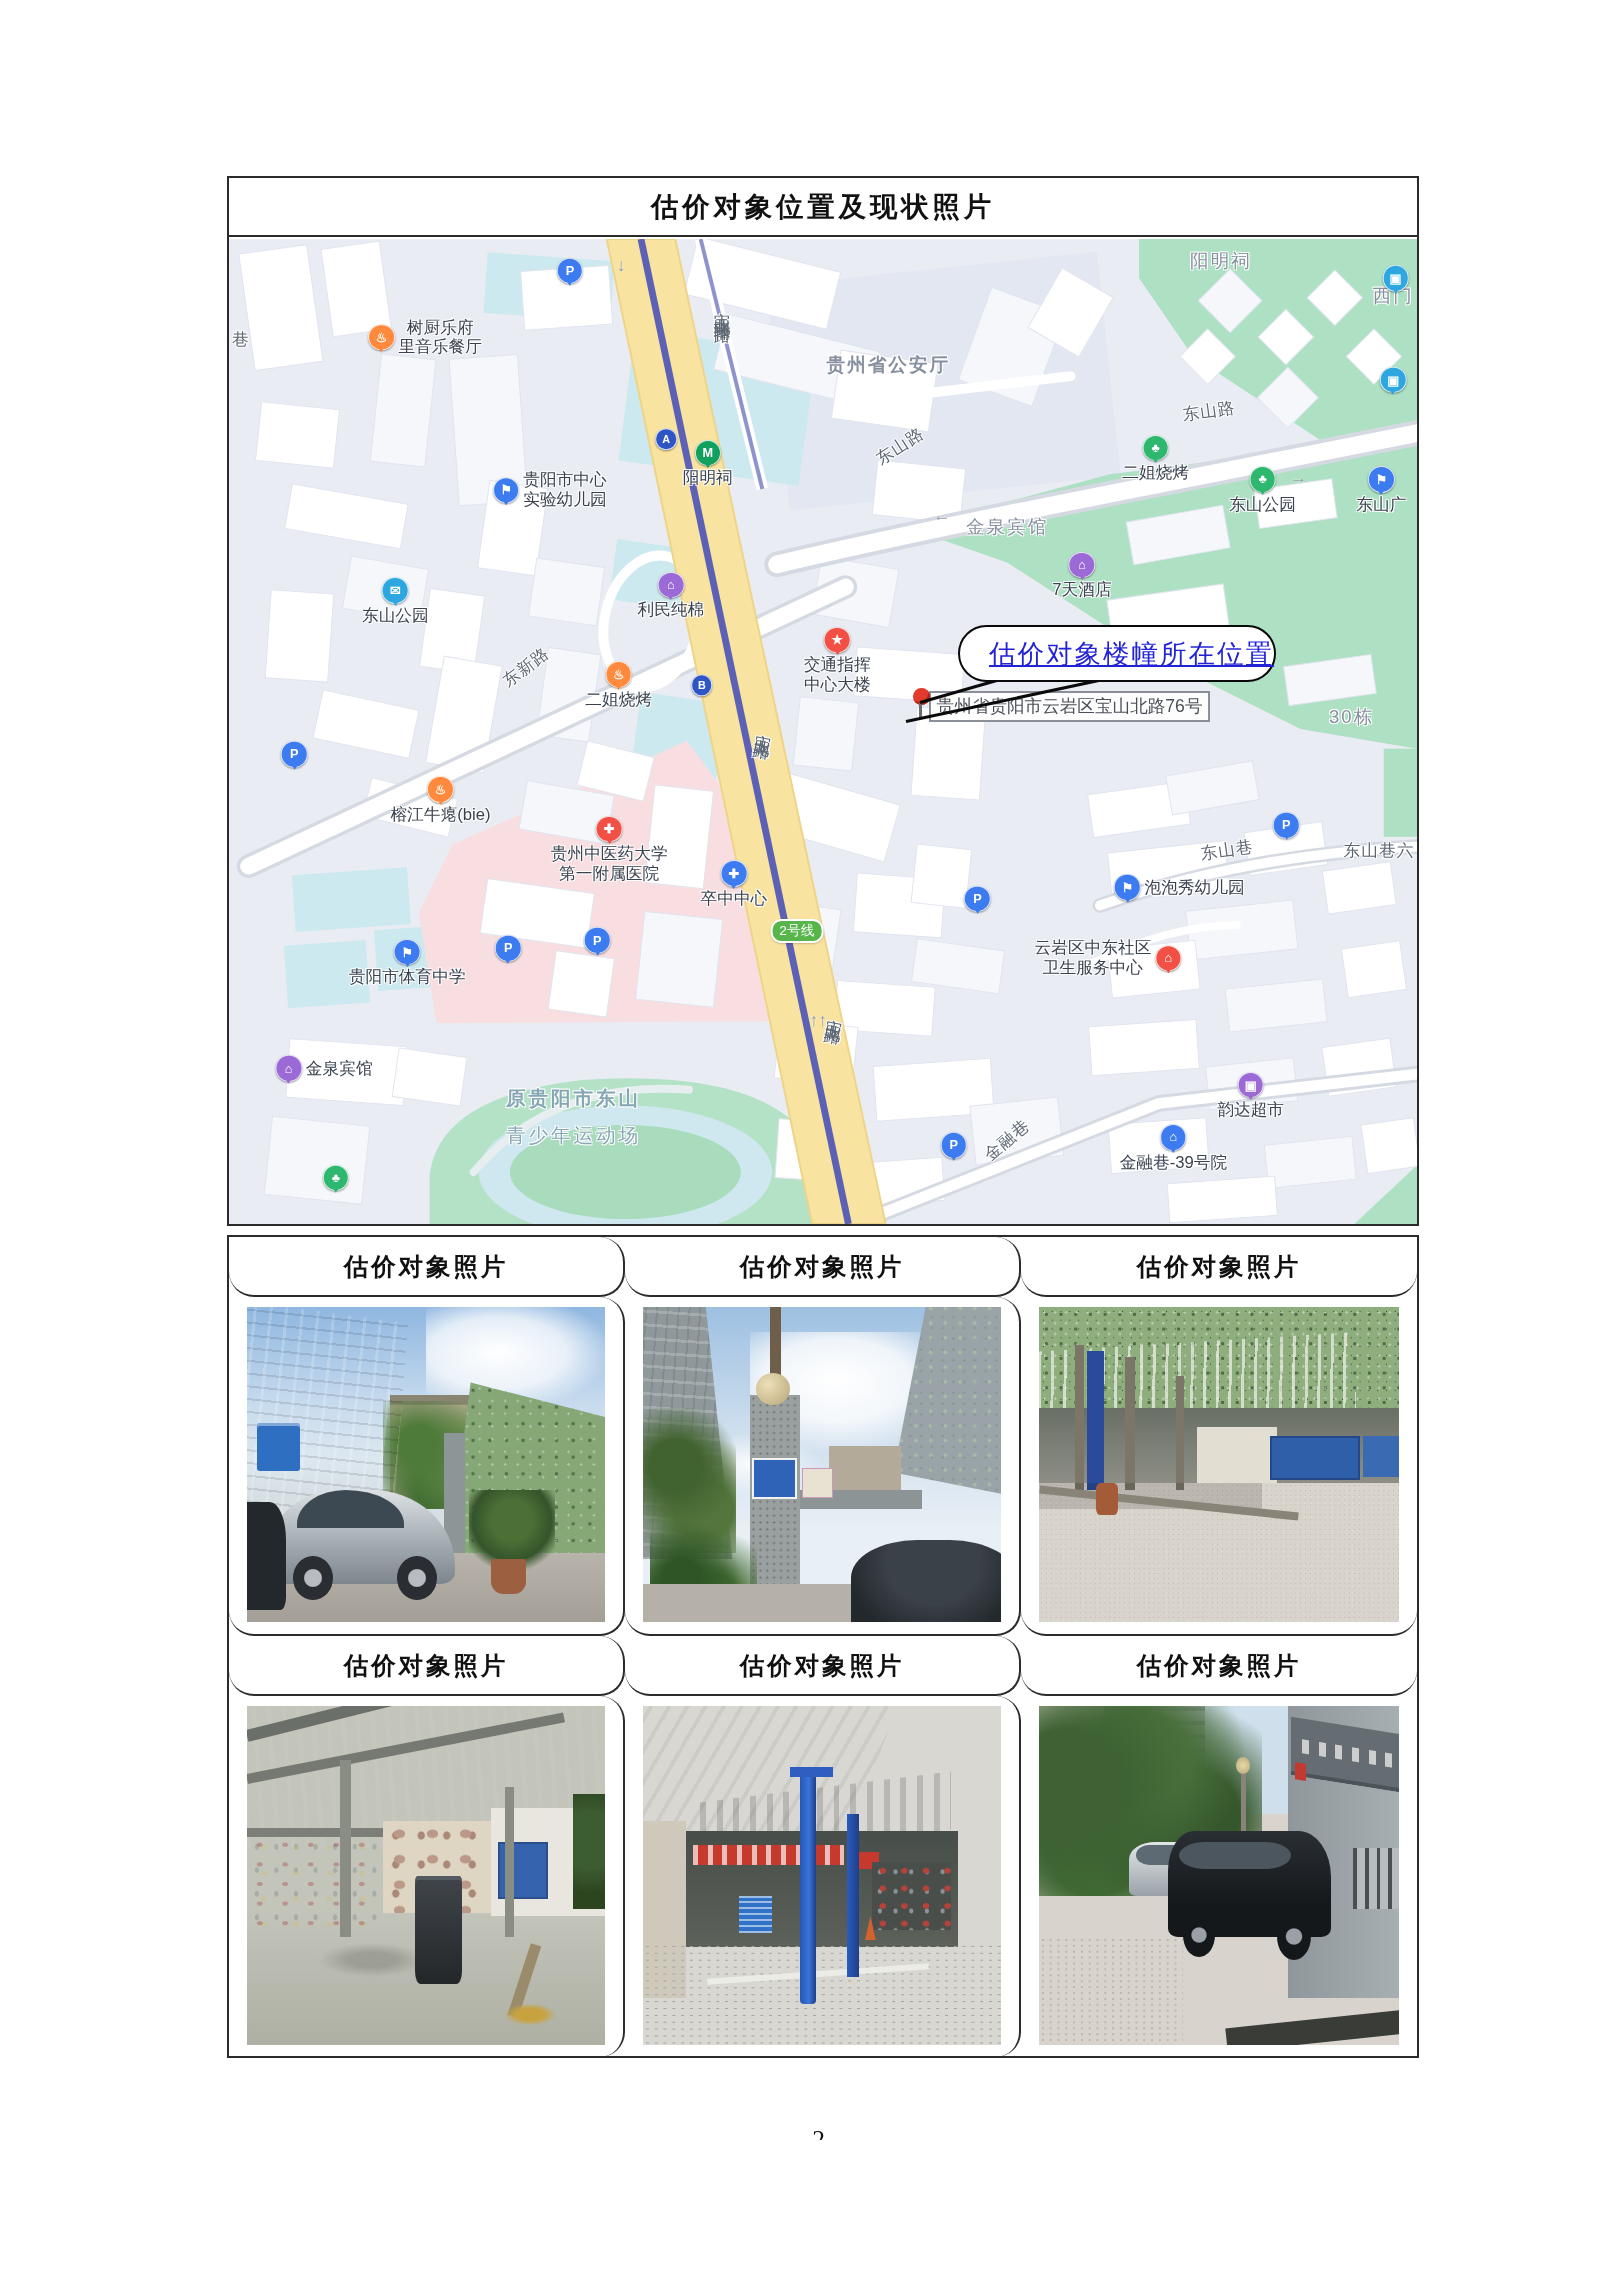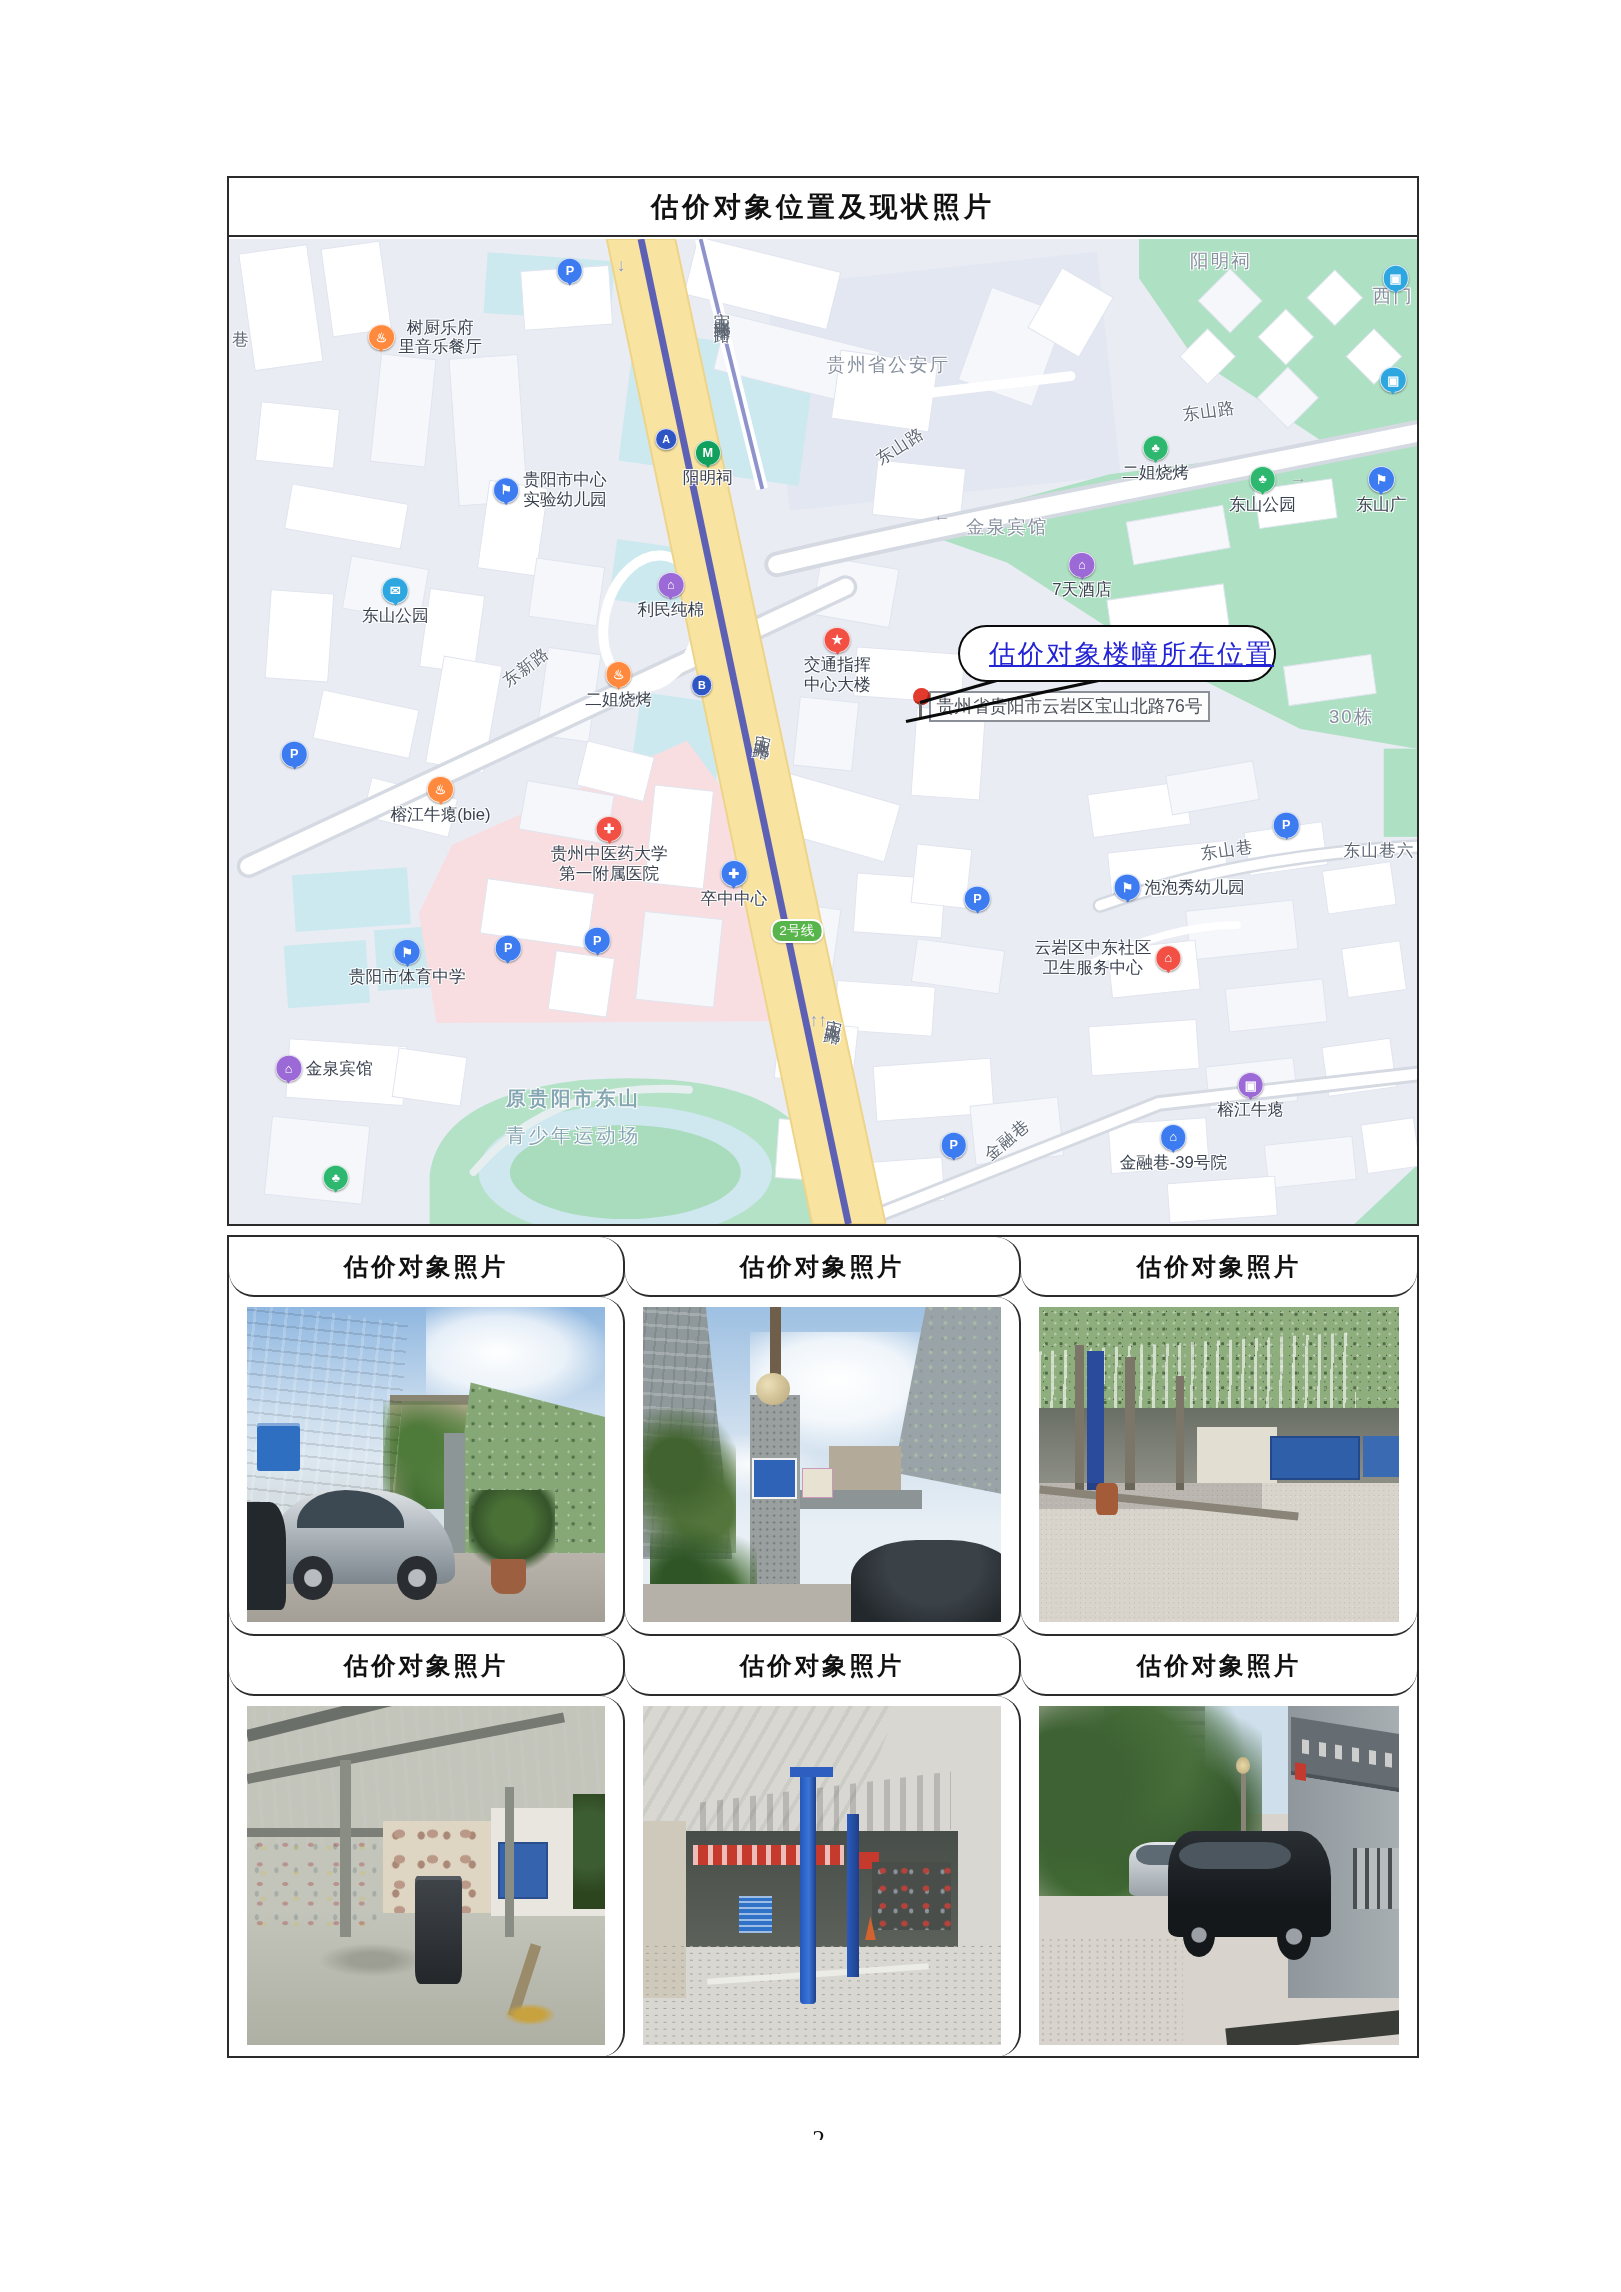--- a/index.html
+++ b/index.html
@@ -196,21 +196,21 @@
           <div class="ml road" style="left: 82.5%; top: 17.5%; transform: translate(-50%, -50%) rotate(-8deg);">东山路</div>
           <div class="ml road" style="left: 25%; top: 43.5%; transform: translate(-50%, -50%) rotate(-37deg);">东新路</div>
           <div class="ml road vert" style="left: 45.2%; top: 49.5%; transform: translate(-50%, -50%) rotate(11deg);">宝山北路</div>
           <div class="ml road vert" style="left: 51.2%; top: 78.5%; transform: translate(-50%, -50%) rotate(11deg);">宝山北路</div>
           <div class="ml road" style="left: 65.5%; top: 91.5%; transform: translate(-50%, -50%) rotate(-40deg);">金融巷</div>
           <div class="ml road" style="left: 84%; top: 62%; transform: translate(-50%, -50%) rotate(-8deg);">东山巷</div>
           <div class="ml road" style="left: 96.8%; top: 62%; transform: translate(-50%, -50%);">东山巷六</div>
           <div class="ml road" style="left: 1%; top: 10.2%; transform: translate(-50%, -50%);">巷</div>
           <div class="ml area" style="left: 94.5%; top: 48.5%; transform: translate(-50%, -50%);">30栋</div>
           <div class="ml area" style="left: 83.5%; top: 2.2%; transform: translate(-50%, -50%);">阳明祠</div>
-          <div class="ml area" style="left: 55.5%; top: 12.8%; transform: translate(-50%, -50%);">贵州省公安厅</div>
+          <div class="ml area" style="left: 55.5%; top: 12.8%; transform: translate(-50%, -50%); font-weight: bold;">贵州省公安厅</div>
           <div class="ml area" style="left: 65.5%; top: 29.2%; transform: translate(-50%, -50%);">金泉宾馆</div>
           <div class="ml area" style="left: 98%; top: 5.8%; transform: translate(-50%, -50%);">西门</div>
           <div class="ml park" style="left: 29%; top: 87.2%; transform: translate(-50%, -50%); font-weight: bold;">原贵阳市东山</div>
           <div class="ml park" style="left: 29%; top: 91%; transform: translate(-50%, -50%);">青少年运动场</div>
           <div class="poi rowrev" style="left: 16.5%; top: 10%;">
             <div class="poi-text">树厨乐府<br>里音乐餐厅</div>
             <span class="pin" style="--c: #ff8a3d;">♨</span>
           </div>
           <div class="poi" style="left: 14%; top: 36.8%;">
             <span class="pin" style="--c: #2ea7e0;">✉</span>
@@ -275,21 +275,21 @@
           <div class="poi rowrev" style="left: 80%; top: 65.8%;">
             <div class="poi-text">泡泡秀幼儿园</div>
             <span class="pin" style="--c: #3d7bf0;">⚑</span>
           </div>
           <div class="poi row" style="left: 74%; top: 73%;">
             <div class="poi-text">云岩区中东社区<br>卫生服务中心</div>
             <span class="pin" style="--c: #f25044;">⌂</span>
           </div>
           <div class="poi" style="left: 86%; top: 87%;">
             <span class="pin" style="--c: #9b6ad6;">▣</span>
-            <div class="poi-text">榕江牛瘪</div>
+            <div class="poi-text">韵达超市</div>
           </div>
           <div class="poi" style="left: 79.5%; top: 92.3%;">
             <span class="pin" style="--c: #3d7bf0;">⌂</span>
             <div class="poi-text">金融巷-39号院</div>
           </div>
           <div style="position: absolute; transform: translate(-50%, -50%); left: 28.7%; top: 3.2%;">
             <span class="pin" style="--c: #3d7bf0;">P</span>
           </div>
           <div style="position: absolute; transform: translate(-50%, -50%); left: 5.5%; top: 52.3%;">
             <span class="pin" style="--c: #3d7bf0;">P</span>

